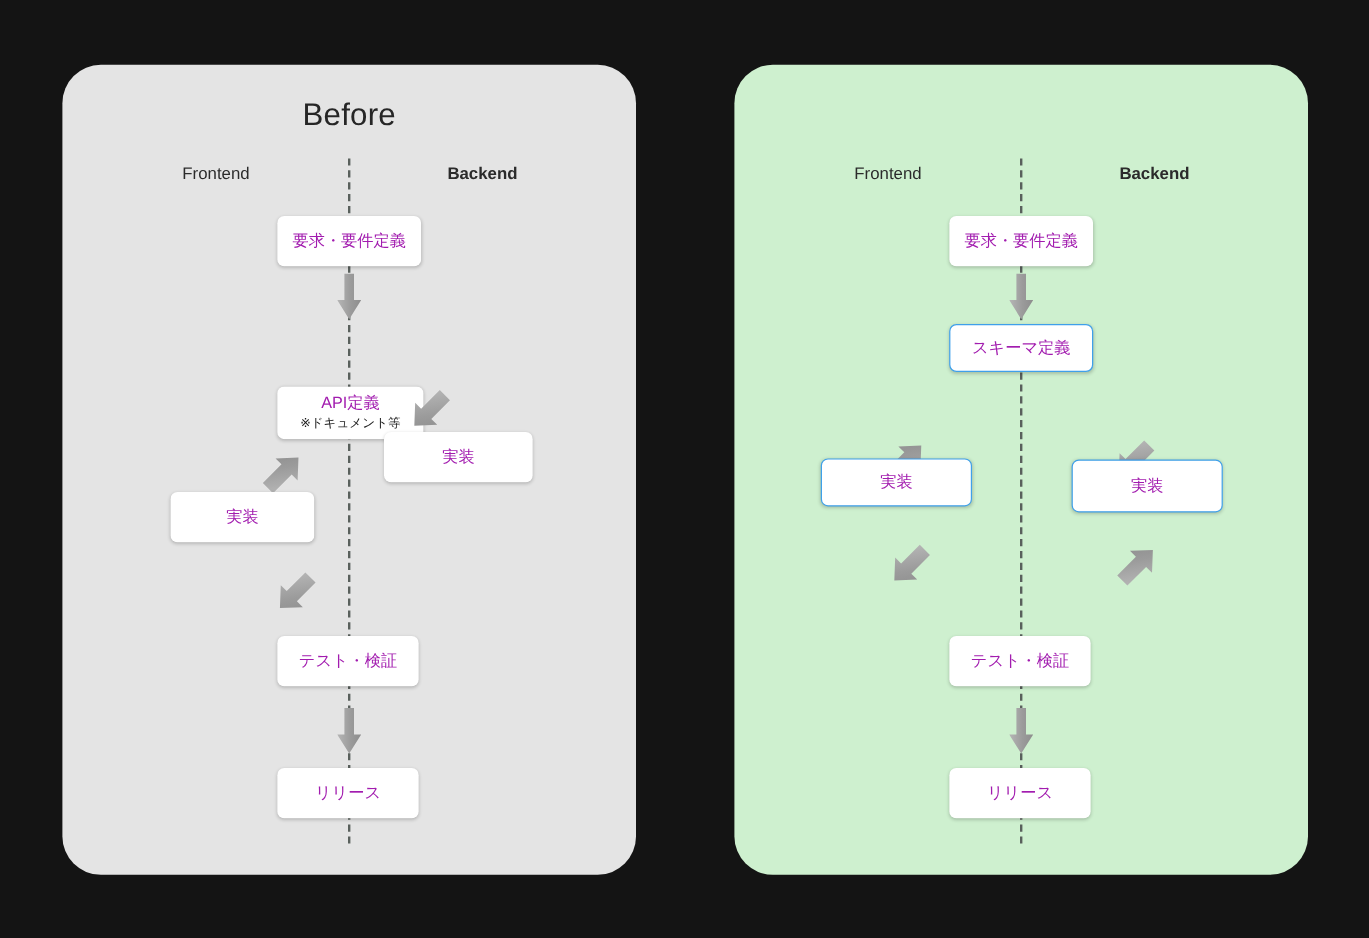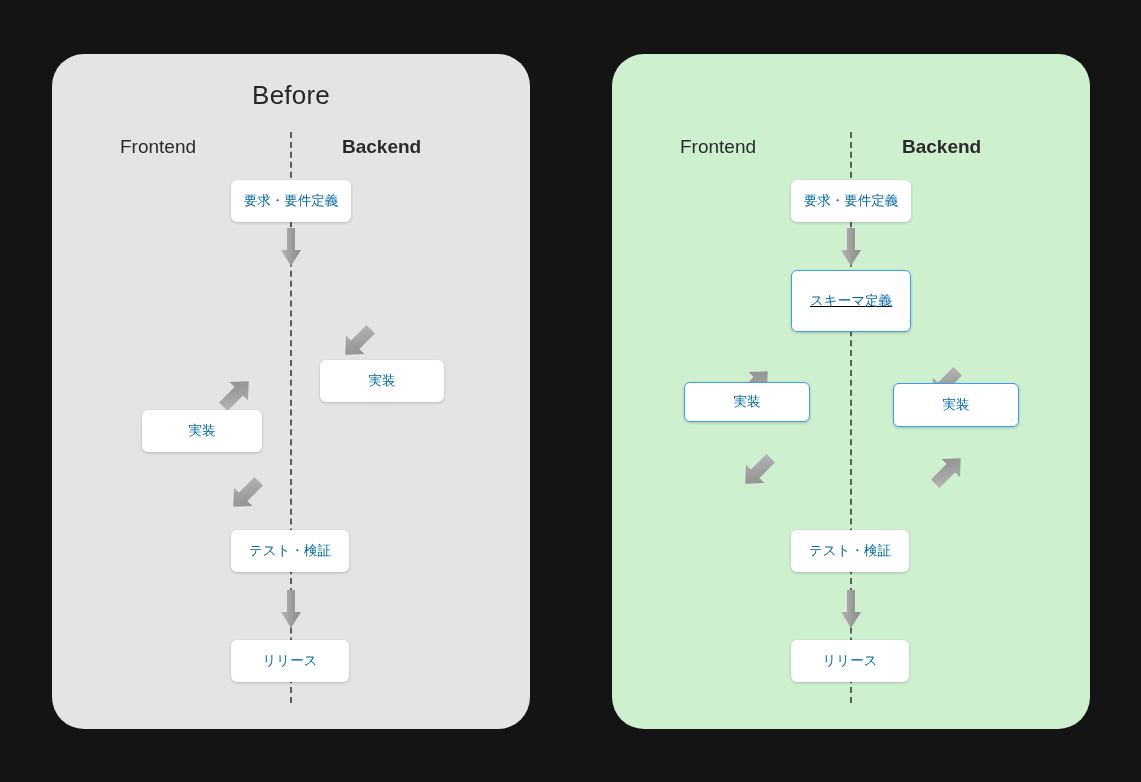--- a/index.html
+++ b/index.html
@@ -45,22 +45,23 @@
     text-align: center;
     font-size: 26px;
     color: #262626;
     letter-spacing: .2px;
   }
 
   
   .lane-label {
     position: absolute;
     top: 82px;
-    font-size: 19px;
+    font-size: 14px;
     color: #2b2b2b;
+    text-align: center;
     width: 120px;
   }
   .lane-left  { left: 68px; }
   .lane-right { left: 290px; font-weight: bold; }
 
   
   .divider {
     position: absolute;
     left: 50%;
     top: 78px;
@@ -78,21 +79,21 @@
     box-shadow: 0 1px 3px rgba(0,0,0,0.20);
     display: flex;
     flex-direction: column;
     align-items: center;
     justify-content: center;
     box-sizing: border-box;
     border: 1px solid transparent;
   }
   .node .node-label {
     font-size: 13.5px;
-    color: #0369a1;
+    color: #a21caf;
     line-height: 1.25;
     white-space: nowrap;
   }
   .node .node-sub {
     font-size: 10.5px;
     color: #1c1c1c;
     line-height: 1.2;
     margin-top: 2px;
     white-space: nowrap;
   }
@@ -130,20 +131,24 @@
           <linearGradient id="bg1" x1="0" y1="0" x2="1" y2="0">
             <stop offset="0%" stop-color="#b6b6b6"></stop>
             <stop offset="55%" stop-color="#9b9b9b"></stop>
             <stop offset="100%" stop-color="#8d8d8d"></stop>
           </linearGradient>
         </defs>
         <polygon points="6,0 14,0 14,22 20,22 10,38 0,22 6,22" fill="url(#bg1)"></polygon>
       </svg>
     </div>
 
+    <div class="node" style="left:179px; top:268px; width:122px; height:44px;">
+      <span class="node-label">API定義</span>
+      <span class="node-sub">※ドキュメント等</span>
+    </div>
 
     <div class="arrow" style="left:286px; top:268px;">
       <svg width="40" height="40" viewBox="0 0 40 40">
         <defs>
           <linearGradient id="bg2" x1="0" y1="0" x2="1" y2="1">
             <stop offset="0%" stop-color="#bcbcbc"></stop>
             <stop offset="60%" stop-color="#9b9b9b"></stop>
             <stop offset="100%" stop-color="#8c8c8c"></stop>
           </linearGradient>
         </defs>
@@ -203,21 +208,21 @@
     <div class="node" style="left:179px; top:126px; width:120px; height:42px;">
       <span class="node-label">要求・要件定義</span>
     </div>
 
     <div class="arrow" style="left:229px; top:174px;">
       <svg width="20" height="38" viewBox="0 0 20 38">
         <polygon points="6,0 14,0 14,22 20,22 10,38 0,22 6,22" fill="url(#bg1)"></polygon>
       </svg>
     </div>
 
-    <div class="node accent" style="left:179px; top:216px; width:120px; height:62px;text-decoration:underline;">
+    <div class="node accent" style="left:179px; top:216px; width:120px; height:40px;">
       <span class="node-label">スキーマ定義</span>
     </div>
 
     <div class="arrow" style="left:123px; top:310px;">
       <svg width="40" height="40" viewBox="0 0 40 40">
         <g transform="rotate(-135 20 20)">
           <polygon points="14,2 26,2 26,24 33,24 20,38 7,24 14,24" fill="url(#bg2)"></polygon>
         </g>
       </svg>
     </div>

